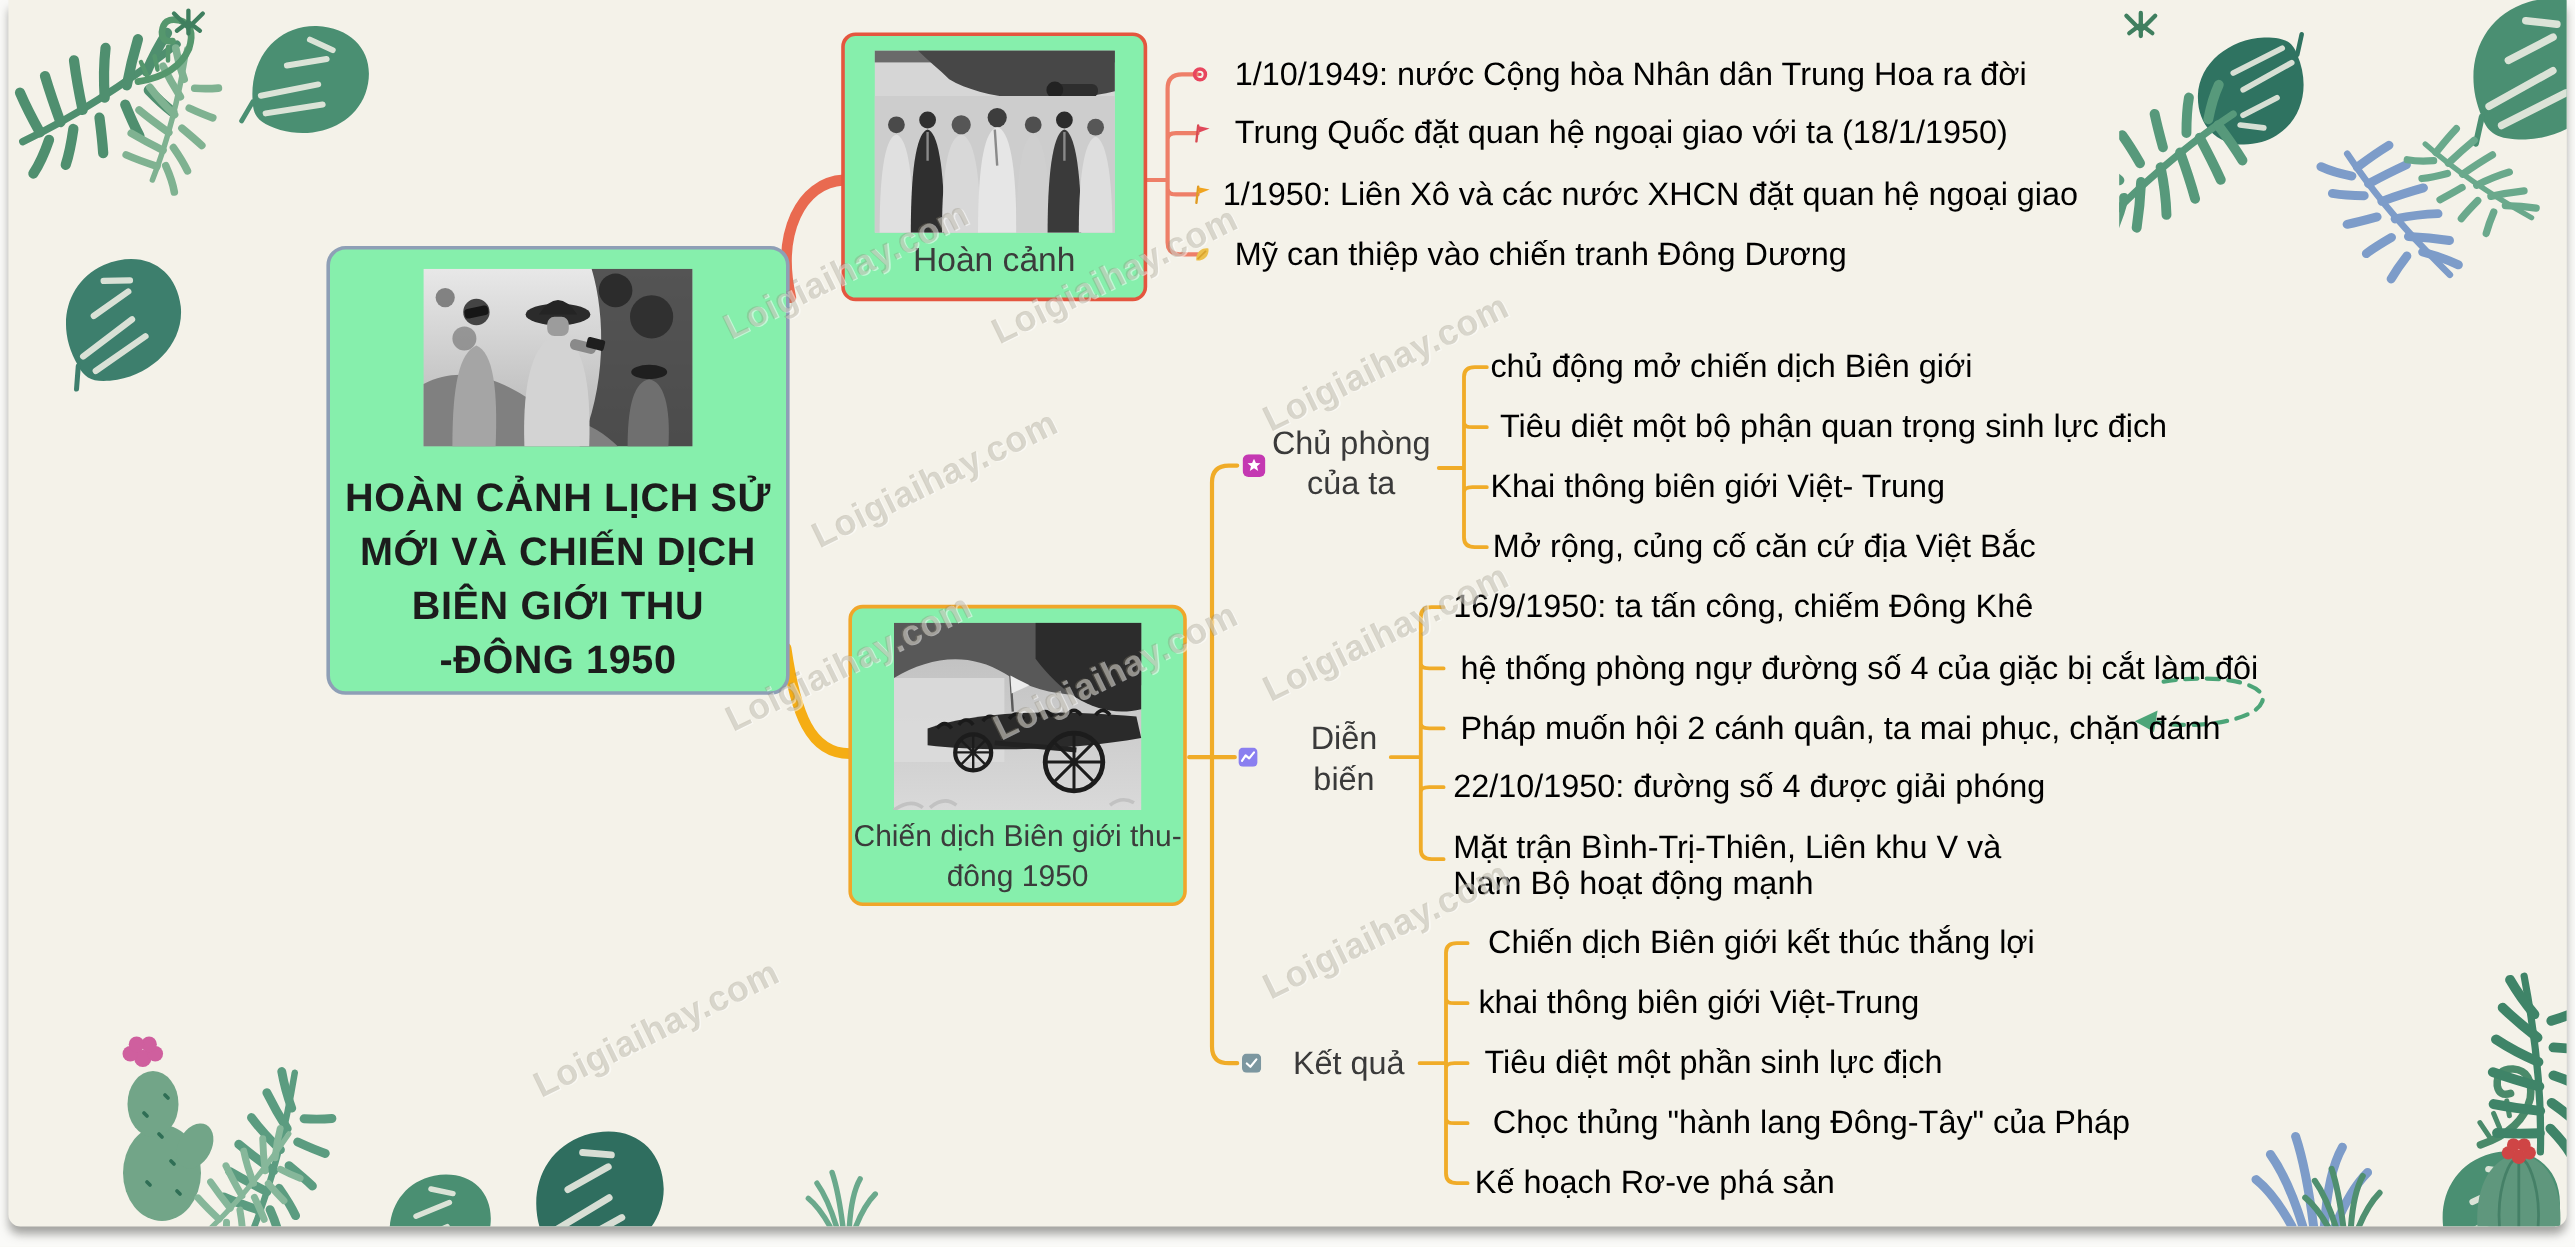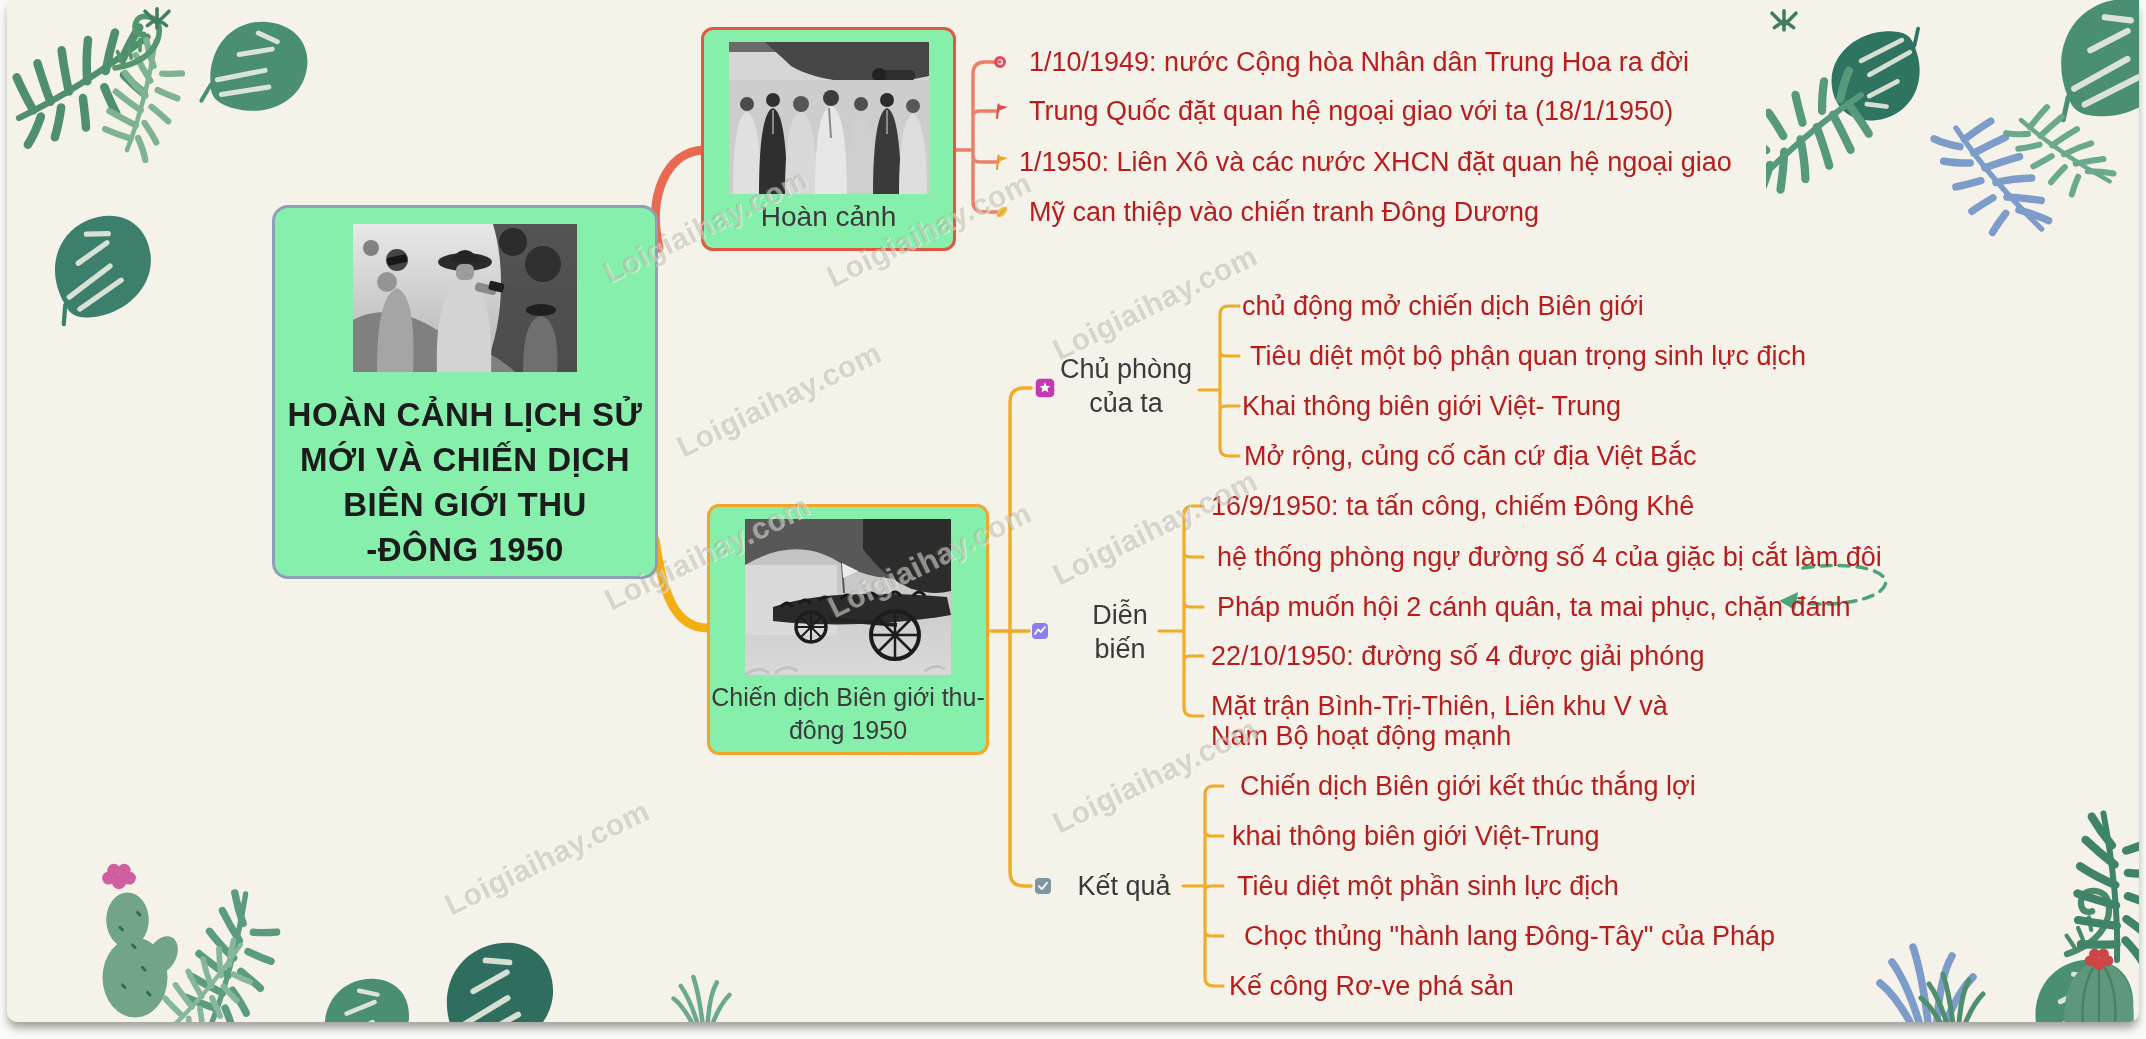--- a/index.html
+++ b/index.html
@@ -32,21 +32,21 @@
     left:694px;top:27px;width:255px;height:224px;
     border:3px solid #e4563f;border-radius:12px;
   }
   #node-campaign{
     left:700px;top:504px;width:282px;height:251px;
     border:3px solid #f0a62a;border-radius:12px;
   }
   .node-label{margin-top:6px;font-size:28px;color:#3b3b3b;line-height:33px;}
   .item{
     position:absolute;transform:translateY(-50%);z-index:3;
-    font-size:27px;color:#b91c1c;white-space:nowrap;
+    font-size:27px;color:#000000;white-space:nowrap;
   }
   .item.two-line{transform:none;white-space:normal;width:500px;line-height:30px;}
   .branch-label{
     position:absolute;z-index:3;font-size:27px;color:#3a3a3a;
     text-align:center;line-height:34px;
   }
   .bullet,.badge{position:absolute;z-index:3;transform:translate(-50%,-50%);line-height:0;}
   .wm{
     position:absolute;z-index:6;pointer-events:none;white-space:nowrap;
     font-size:30px;font-weight:bold;letter-spacing:.5px;
@@ -293,21 +293,21 @@
     <svg width="16" height="16" viewBox="0 0 16 16">
         <rect width="16" height="16" rx="4" fill="#7c97a0"></rect>
     <path d="M4,8.2 L7,11 L12,4.8" fill="none" stroke="#ffffff" stroke-width="1.8" stroke-linecap="round" stroke-linejoin="round"></path>
       </svg>
   </span>
   <div class="branch-label" style="left:1062px;top:886px;transform:translateY(-50%);width:110px">Kết quả</div>
   <span class="item" style="left:1233px;top:786px">Chiến dịch Biên giới kết thúc thắng lợi</span>
   <span class="item" style="left:1230px;top:886px">Tiêu diệt một phần sinh lực địch</span>
   <span class="item" style="left:1225px;top:836px">khai thông biên giới Việt-Trung</span>
   <span class="item" style="left:1237px;top:936px">Chọc thủng "hành lang Đông-Tây" của Pháp</span>
-  <span class="item" style="left:1222px;top:986px">Kế công Rơ-ve phá sản</span>
+  <span class="item" style="left:1222px;top:986px">Kế hoạch Rơ-ve phá sản</span>
 
   <span class="wm" style="left:598px;top:258px">Loigiaihay.com</span>
   <span class="wm" style="left:822px;top:262px">Loigiaihay.com</span>
   <span class="wm" style="left:672px;top:432px">Loigiaihay.com</span>
   <span class="wm" style="left:1048px;top:335px">Loigiaihay.com</span>
   <span class="wm" style="left:600px;top:585px">Loigiaihay.com</span>
   <span class="wm" style="left:822px;top:592px">Loigiaihay.com</span>
   <span class="wm" style="left:1048px;top:560px">Loigiaihay.com</span>
   <span class="wm" style="left:1048px;top:808px">Loigiaihay.com</span>
   <span class="wm" style="left:440px;top:890px">Loigiaihay.com</span>

